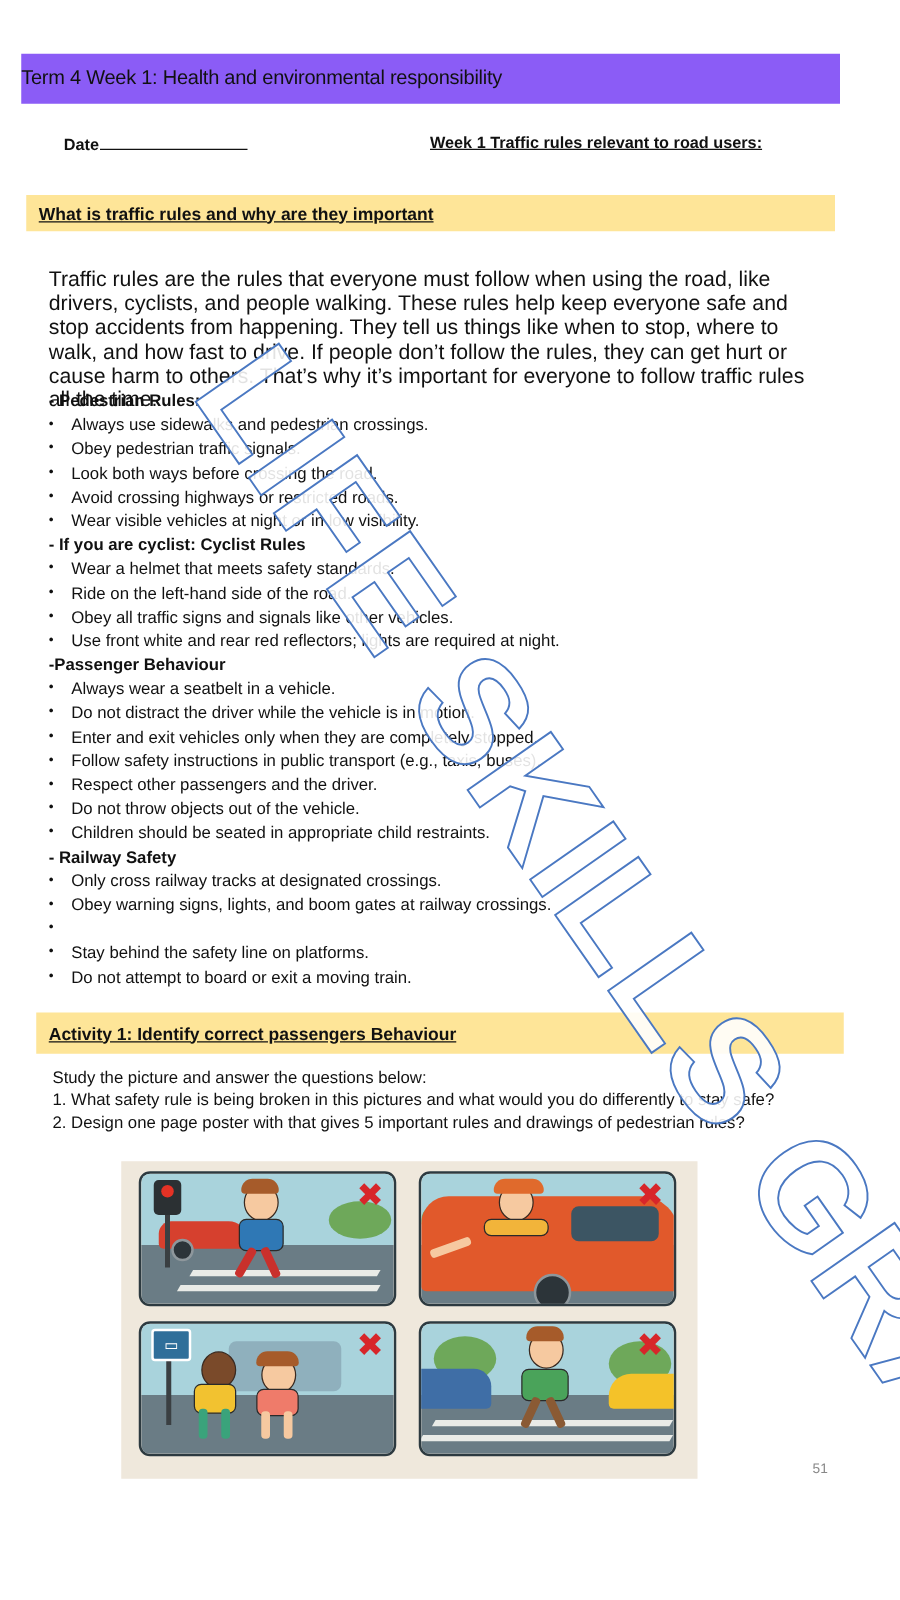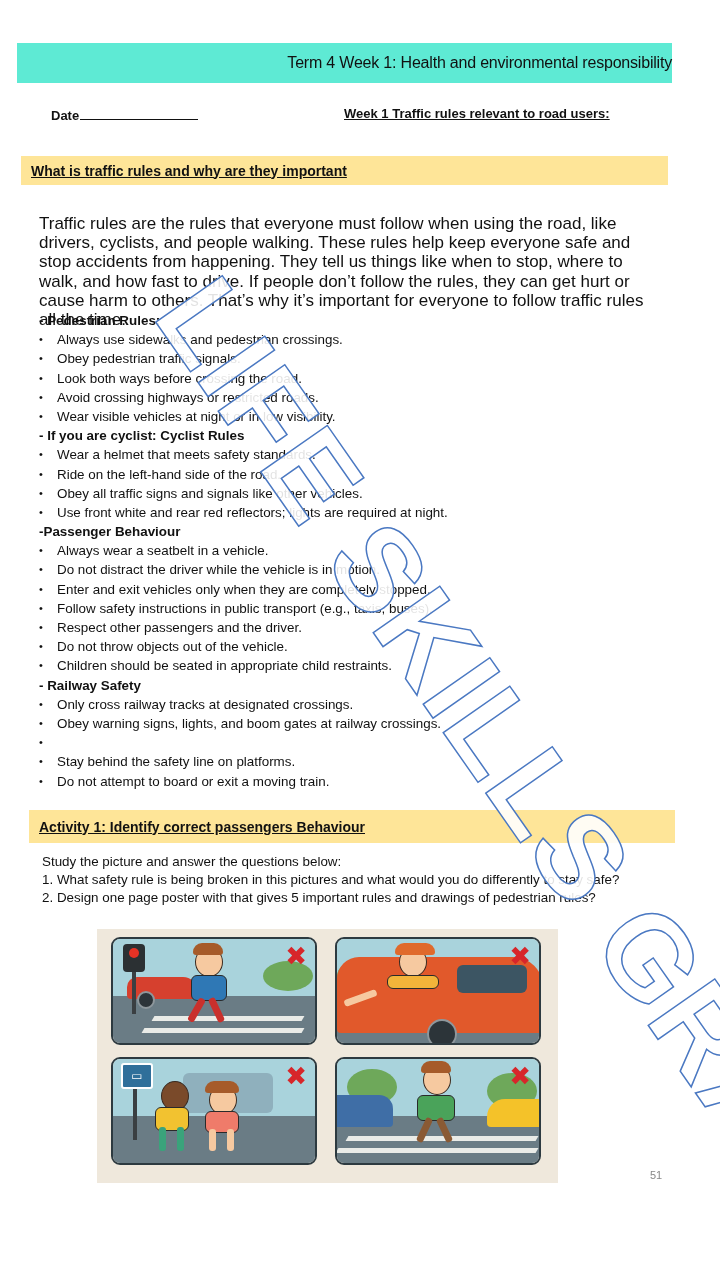--- a/index.html
+++ b/index.html
@@ -1,19 +1,19 @@
 <!DOCTYPE html>
 <html><head>
 <meta charset="utf-8">
 <style>
   html, body { margin:0; padding:0; background:#ffffff; }
   body { width:720px; height:1280px; position:relative; overflow:hidden;
          font-family:"Liberation Sans", "DejaVu Sans", sans-serif; color:#111; }
   .title-band { position:absolute; left:17px; top:43px; width:655px; height:40px;
-                background:#5eead4; display:flex; align-items:center; justify-content:flex-end;
+                background:#8b5cf6; display:flex; align-items:center; justify-content:flex-start;
                 font-size:16px; color:#111; letter-spacing:-0.2px; }
   .date-label { position:absolute; left:51px; top:106px; font-size:13px; font-weight:bold; }
   .date-line { display:inline-block; width:118px; border-bottom:1.3px solid #111; height:13px; vertical-align:baseline; margin-left:1px; }
   .week-heading { position:absolute; left:344px; top:106px; font-size:13px; font-weight:bold; text-decoration:underline; }
   .band { position:absolute; background:#fee598; display:flex; align-items:center;
           font-size:14px; font-weight:bold; }
   .band span { text-decoration:underline; }
   .band-1 { left:21px; top:156px; width:647px; height:29px; padding-left:10px; box-sizing:border-box; }
   .band-2 { left:29px; top:810px; width:646px; height:33px; padding-left:10px; box-sizing:border-box; }
   .intro { position:absolute; left:39px; top:214px; width:620px; font-size:17px; line-height:19.2px; margin:0; }

